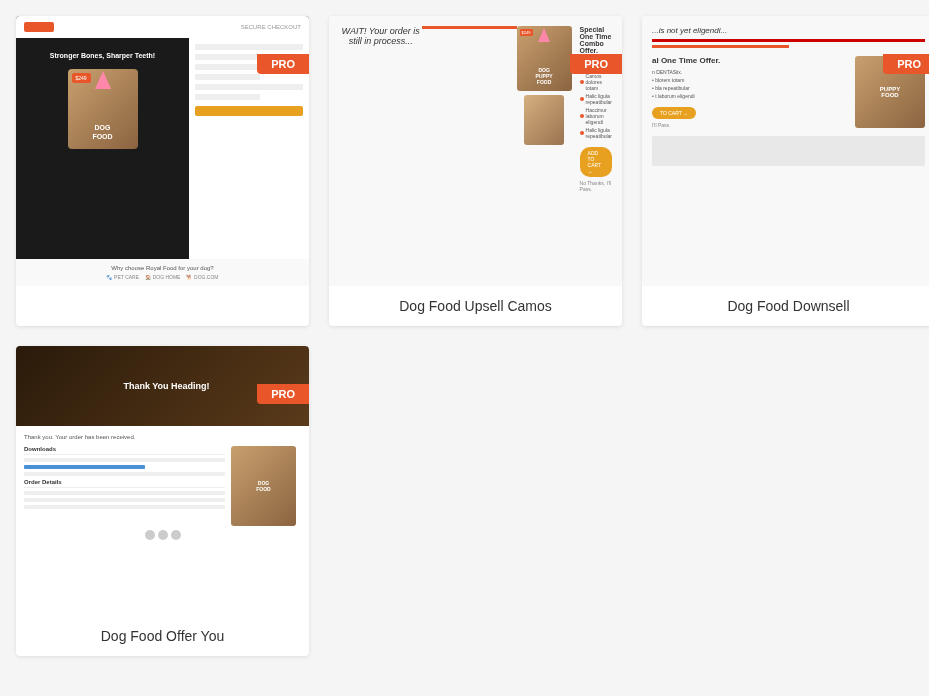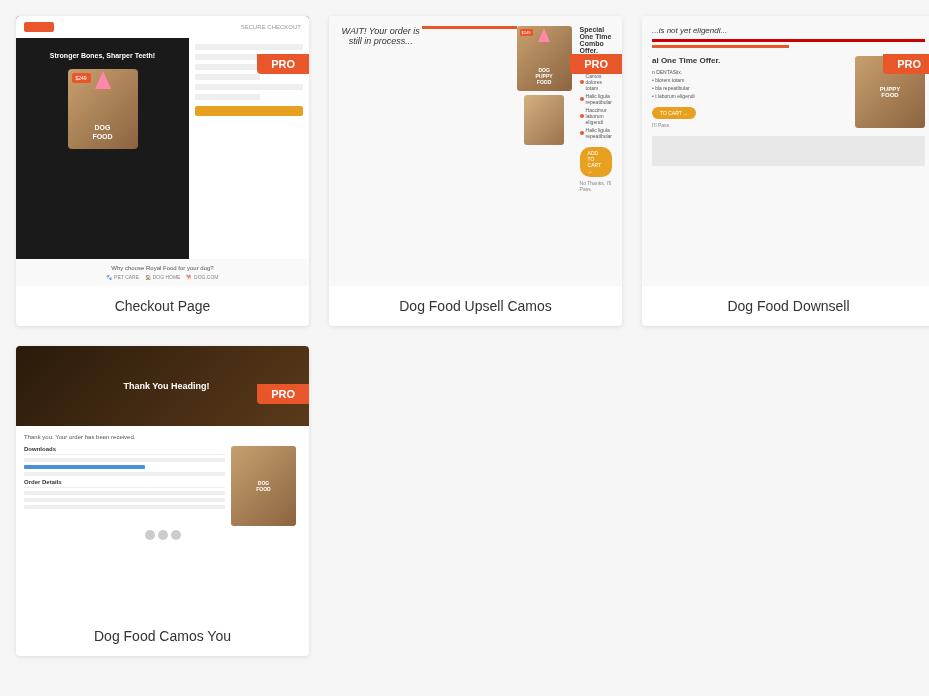--- a/index.html
+++ b/index.html
@@ -528,21 +528,20 @@
         <div class="bottom-section">
           <div class="why-text">Why choose Royal Food for your dog?</div>
           <div class="logos-row">
             <span class="logo-pill">🐾 PET CARE</span>
             <span class="logo-pill">🏠 DOG HOME</span>
             <span class="logo-pill">🐕 DOG.COM</span>
           </div>
         </div>
       </div>
     </div>
-    <div class="card-label">Checkout Page</div>
   </div>
 
   <div class="card">
     <div class="pro-badge">PRO</div>
     <div class="card-thumbnail">
       <div class="upsell-thumb">
         <div class="wait-text">WAIT! Your order is still in process...</div>
         <div class="red-bar"></div>
         <div class="orange-bar"></div>
         <div class="main-content">
@@ -629,16 +628,16 @@
             </div>
           </div>
           <div class="social-row">
             <div class="social-icon"></div>
             <div class="social-icon"></div>
             <div class="social-icon"></div>
           </div>
         </div>
       </div>
     </div>
-    <div class="card-label">Dog Food Camos You</div>
+    <div class="card-label">Dog Food Offer You</div>
   </div>
 
 </div>
 
 </body></html>

